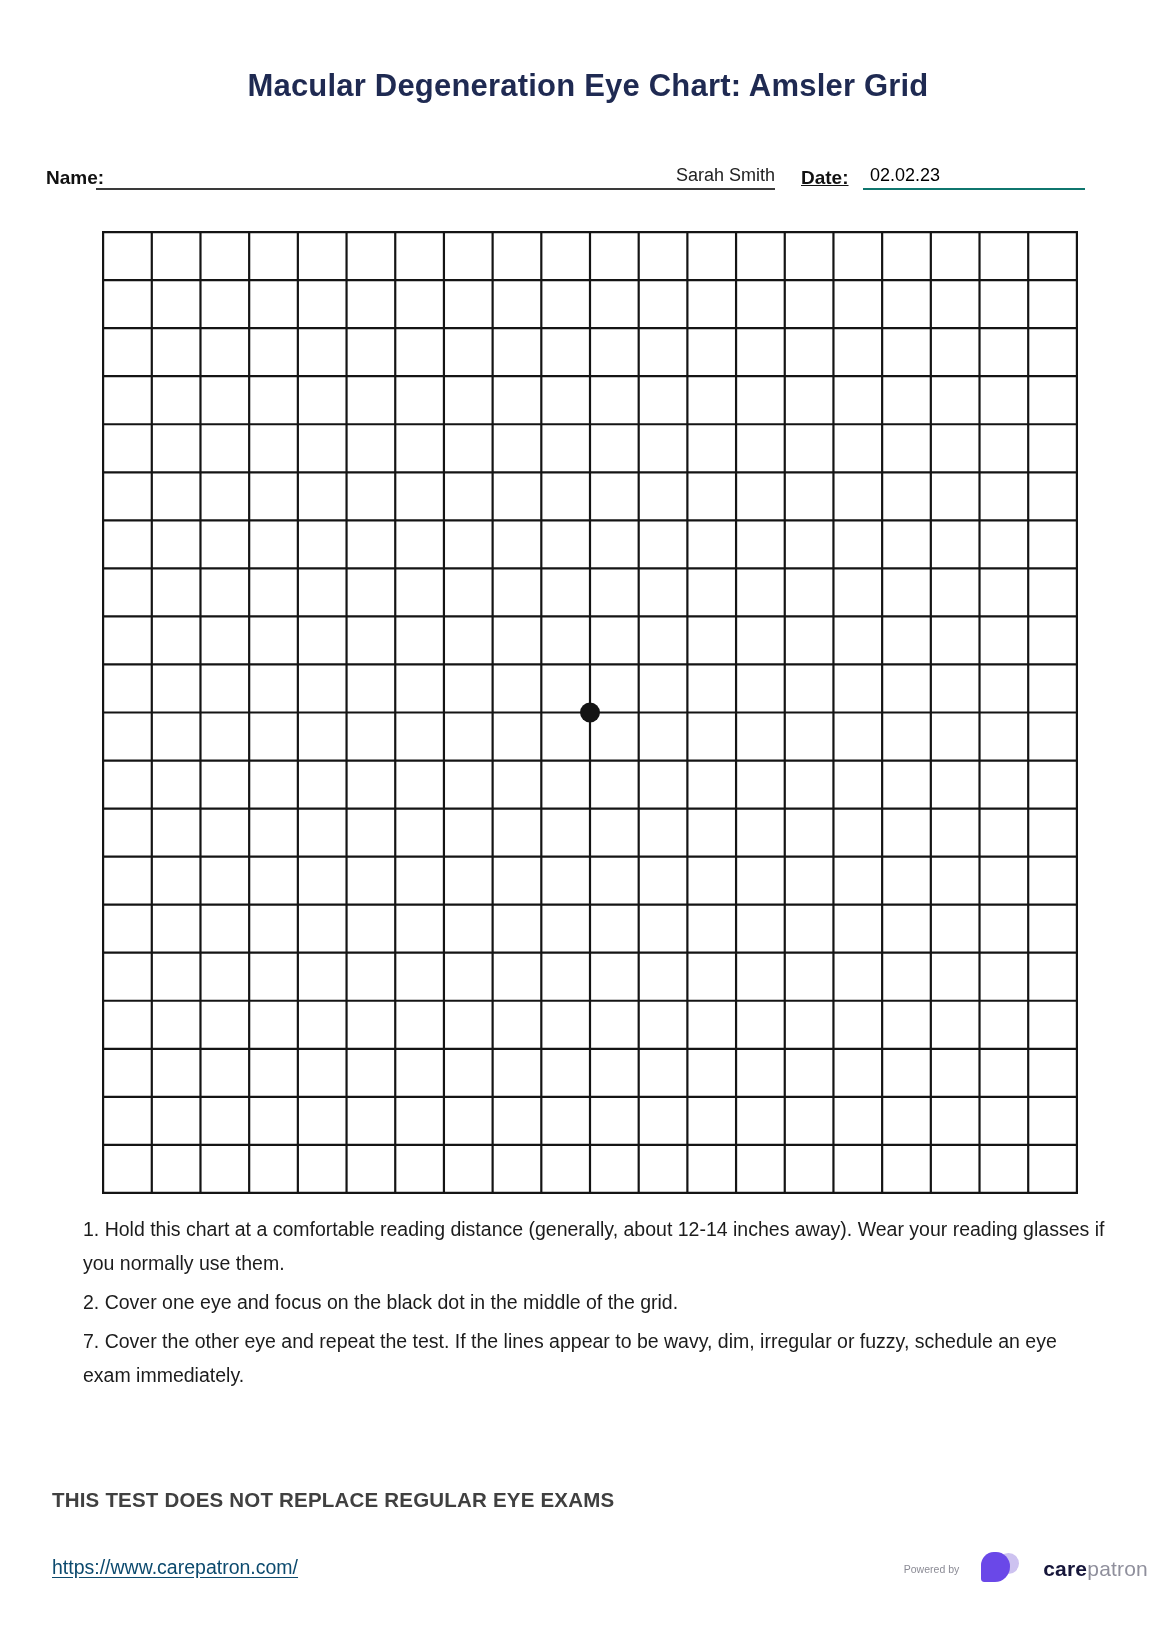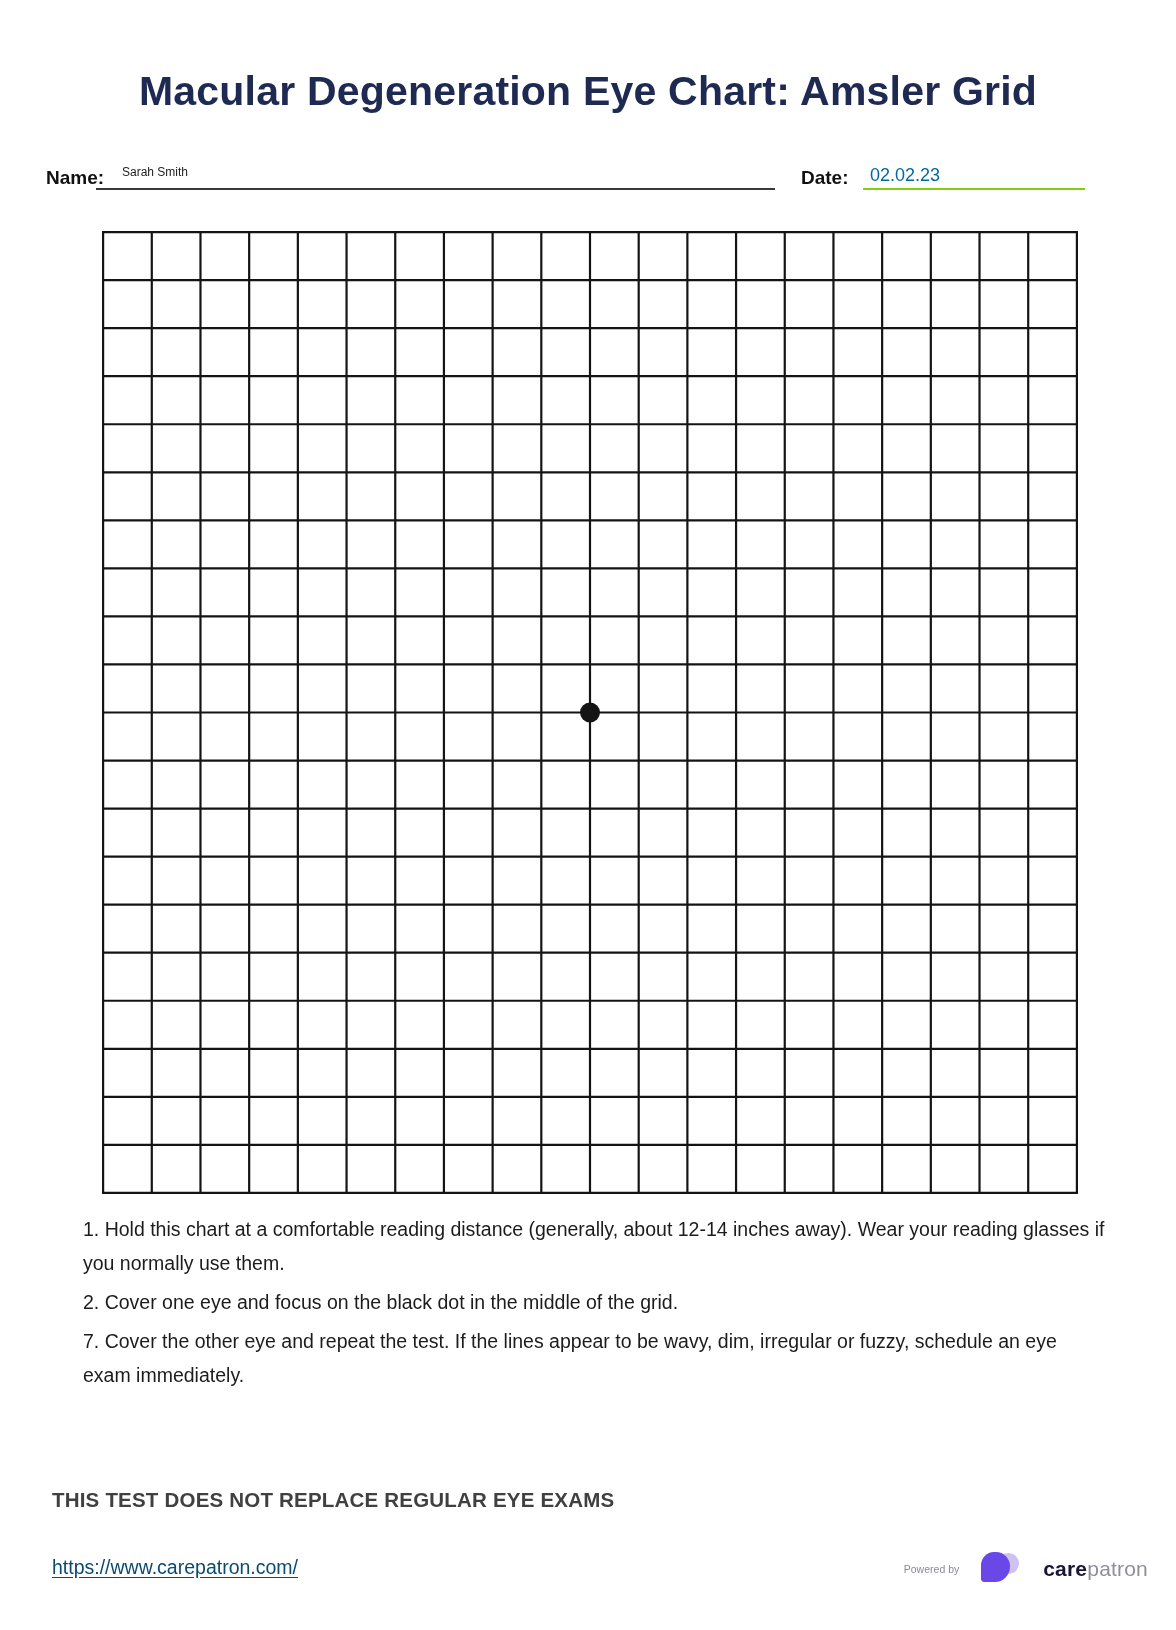--- a/index.html
+++ b/index.html
@@ -8,40 +8,40 @@
     width: 1176px; height: 1630px;
     position: relative;
     font-family: "Liberation Sans", sans-serif;
     color: #1a1a1a;
     overflow: hidden;
   }
   .page-title {
     position: absolute;
     top: 68px; left: 0; right: 0;
     text-align: center;
-    font-size: 41px;
+    font-size: 31px;
     font-weight: bold;
     color: #1f2a52;
     letter-spacing: 0.2px;
   }
   
   .form-row { position: absolute; top: 161px; left: 0; right: 0; height: 34px; }
   .field-label { font-weight: bold; font-size: 19px; color: #111; }
   .name-label { position: absolute; left: 46px; top: 6px; }
   .name-field {
     position: absolute; left: 96px; top: 0; width: 679px; height: 29px;
     border-bottom: 2px solid #3a3a3a;
-    font-size: 12px; color: #222;
-    padding-left: 26px; padding-top: 4px;
+    font-size: 18px; color: #222;
+    padding-left: 26px; padding-top: 4px; text-align: right;
   }
-  .date-label { position: absolute; left: 801px; top: 6px; }
+  .date-label { position: absolute; left: 801px; top: 6px; text-decoration: underline; }
   .date-field {
     position: absolute; left: 863px; top: 0; width: 222px; height: 29px;
-    border-bottom: 2px solid #84cc16;
-    font-size: 18px; color: #0369a1;
+    border-bottom: 2px solid #0f766e;
+    font-size: 18px; color: #000000;
     padding-left: 7px; padding-top: 4px;
   }
   
   .amsler-wrap {
     position: absolute; left: 102px; top: 231px;
     width: 976px; height: 963px;
   }
   .amsler-wrap svg { display: block; width: 100%; height: 100%; }
   
   .instructions {

